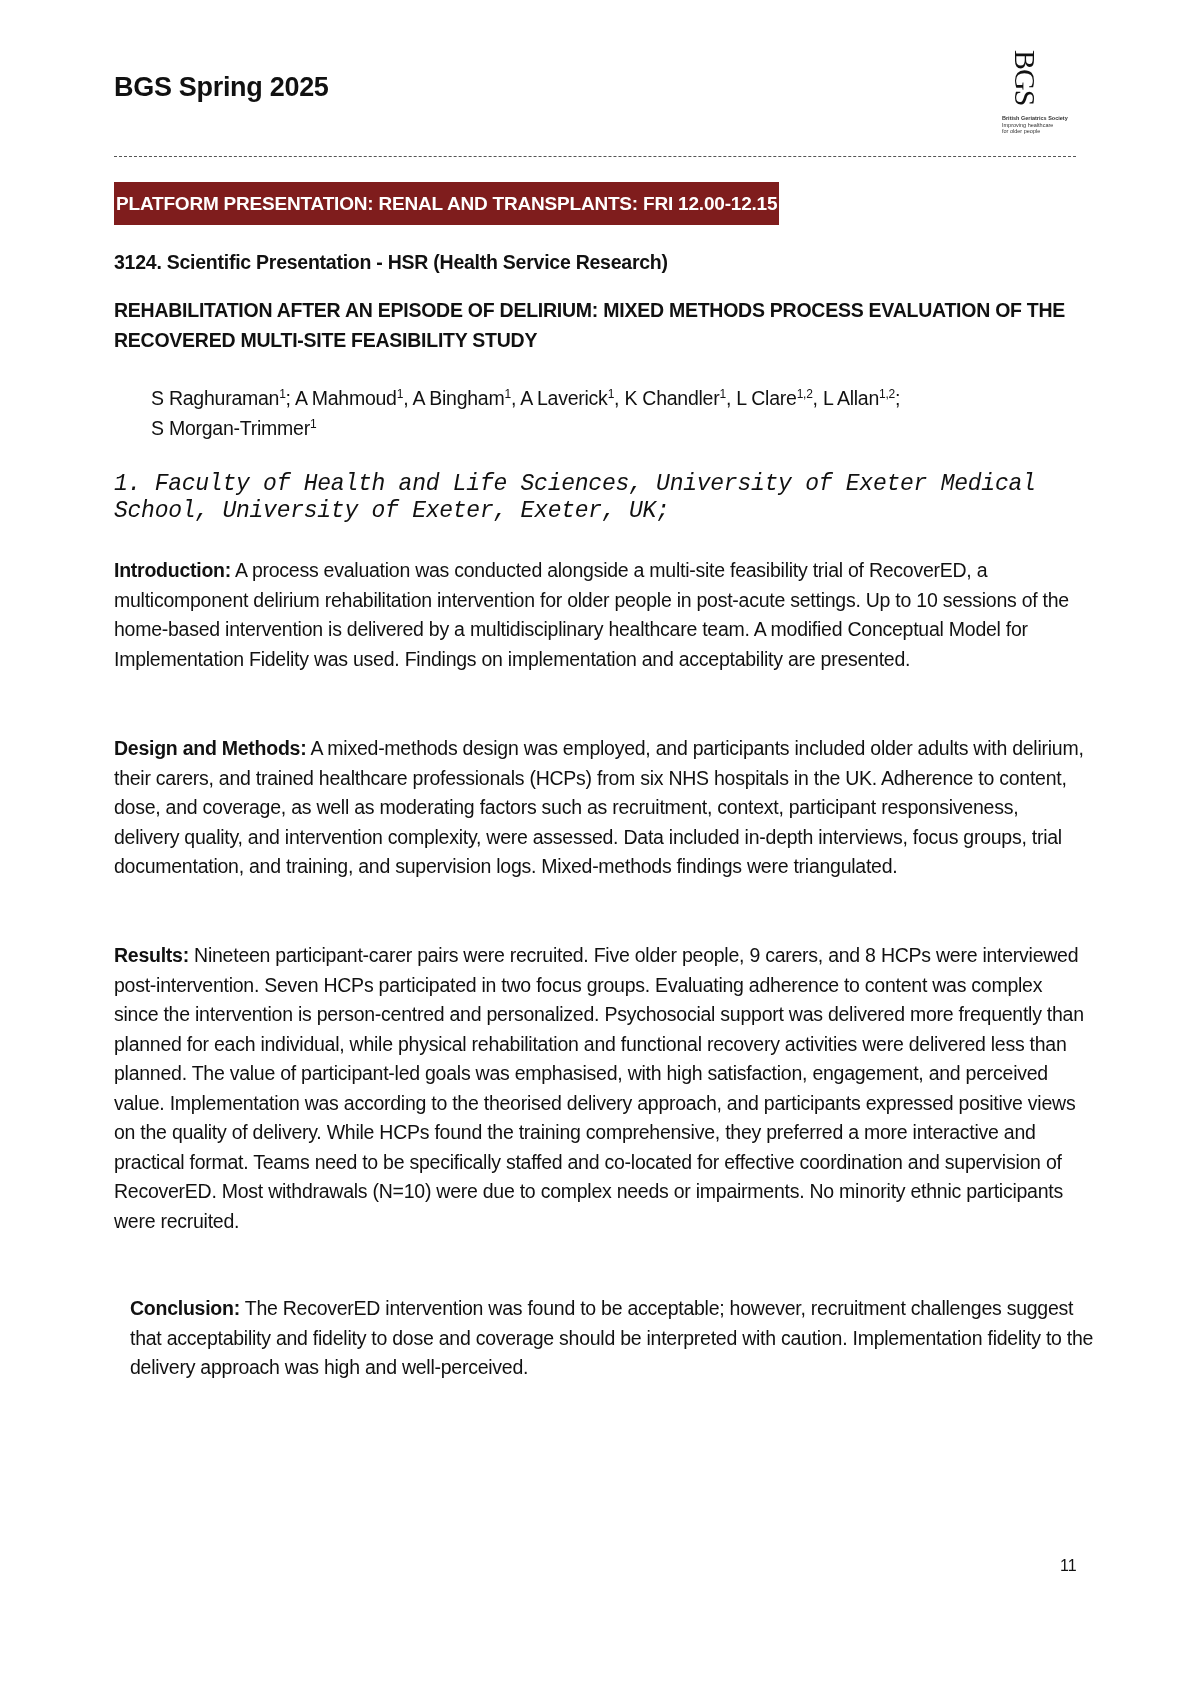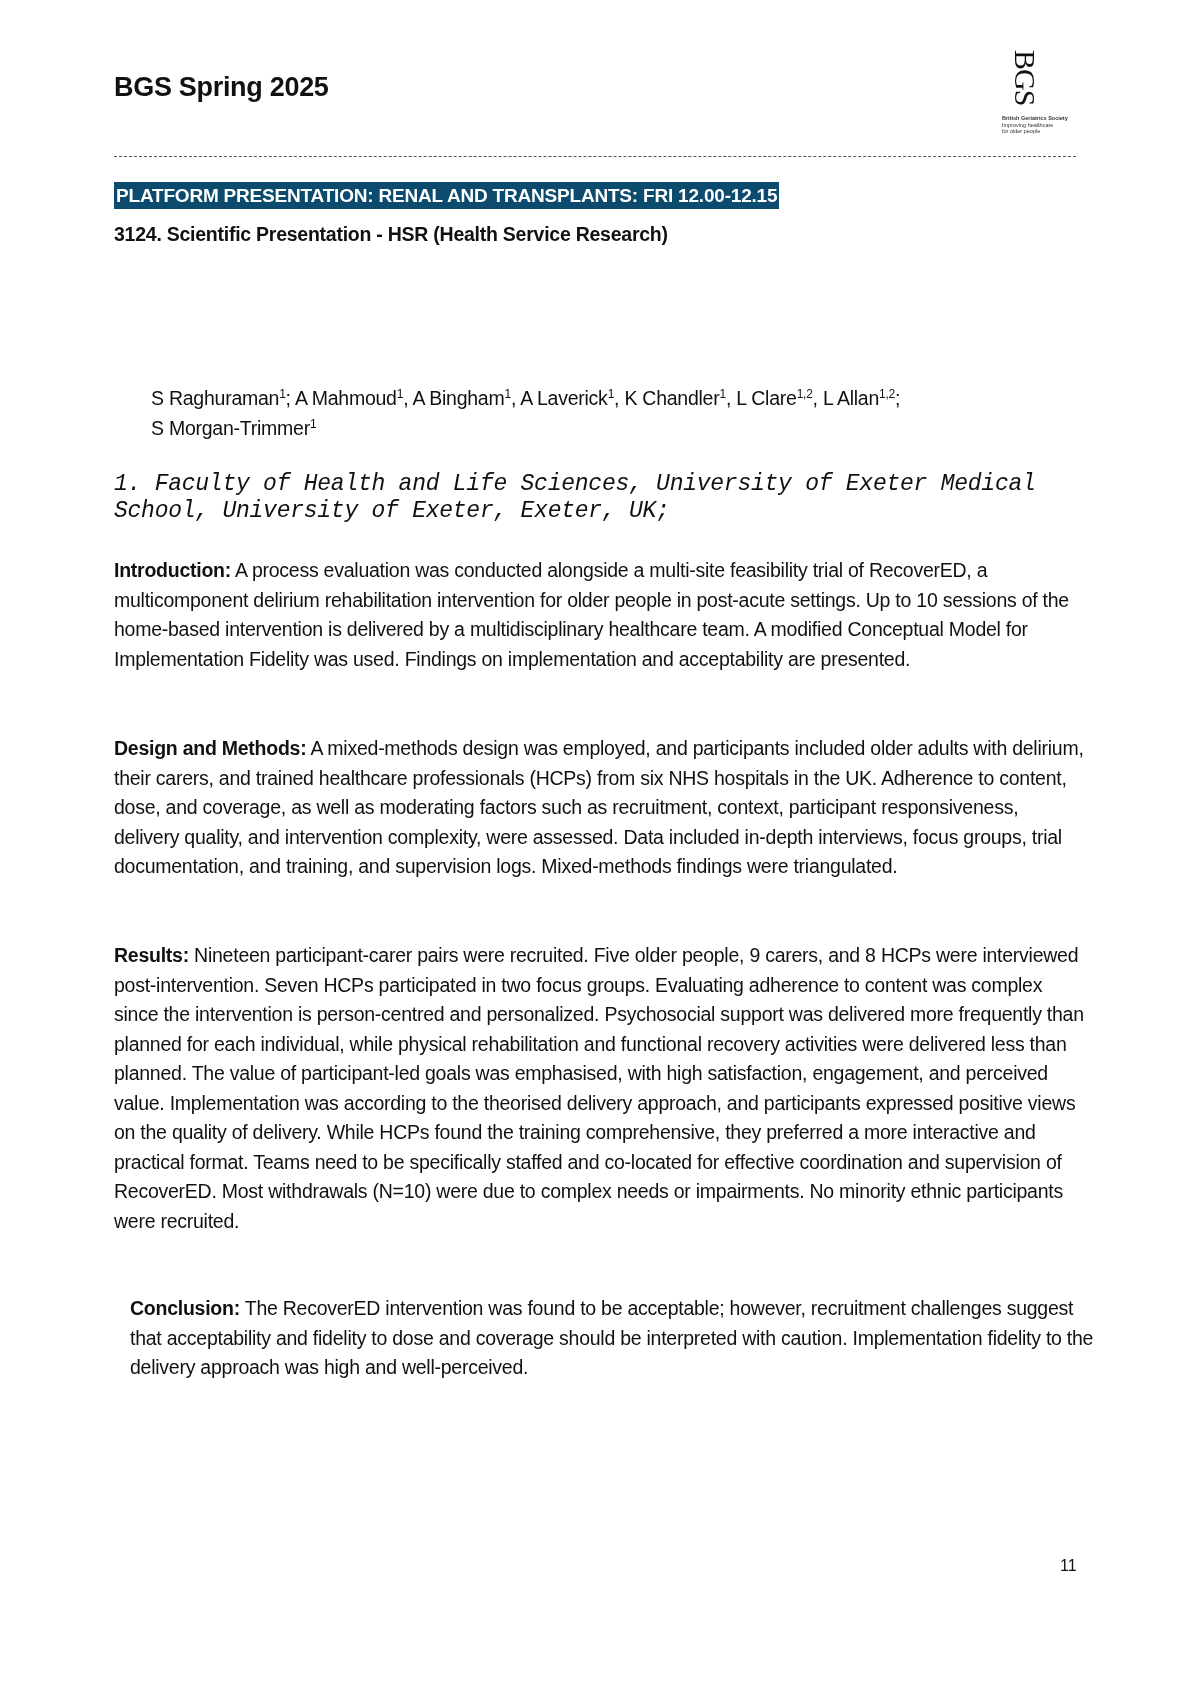--- a/index.html
+++ b/index.html
@@ -22,26 +22,26 @@
     white-space: nowrap; letter-spacing: -1px;
   }
   .logo-text { position: absolute; left: 0; top: 65px; font-size: 5.5px; line-height: 6.5px; color: #333; white-space: nowrap; }
   .logo-text .l1 { font-weight: bold; }
   .rule {
     position: absolute; left: 114px; top: 156px; width: 962px; height: 0;
     border-top: 1.5px dashed #555;
   }
   .session {
     position: absolute; left: 114px; top: 182px; height: 27px;
-    background: #0c4a6e; color: #ffffff;
-    font-size: 19px; font-weight: bold; line-height: 27px; padding: 0 2px;
+    background: #7f1d1d; color: #ffffff;
+    font-size: 19px; font-weight: bold; line-height: 27px; padding: 8px 2px;
     letter-spacing: -0.2px;
   }
   .text-block { position: absolute; left: 114px; width: 970px; font-size: 19.5px; line-height: 29.5px; letter-spacing: -0.25px; }
-  .abstract-id { top: 220px; font-weight: bold; }
+  .abstract-id { top: 248px; font-weight: bold; }
   .abstract-title { top: 296px; font-weight: bold; }
   .authors { top: 384px; margin-left: 37px; }
   .authors sup { font-size: 12px; line-height: 0; vertical-align: 7px; }
   .affiliations { top: 471px; font-style: italic; font-size: 23px; line-height: 27px; font-family: Liberation Mono, monospace; }
   .intro { top: 556px; }
   .design { top: 734px; }
   .results { top: 941px; }
   .conclusion { top: 1294px; margin-left: 16px; }
   .label { font-weight: bold; }
   .page-number { position: absolute; left: 1060px; top: 1557px; font-size: 16px; }
@@ -61,20 +61,21 @@
       <div>for older people</div>
     </div>
   </div>
 
   <div class="rule"></div>
 
   <div class="session">PLATFORM PRESENTATION: RENAL AND TRANSPLANTS: FRI 12.00-12.15</div>
 
   <div class="text-block abstract-id">3124. Scientific Presentation - HSR (Health Service Research)</div>
 
+  <div class="text-block abstract-title">REHABILITATION AFTER AN EPISODE OF DELIRIUM: MIXED METHODS PROCESS EVALUATION OF THE RECOVERED MULTI-SITE FEASIBILITY STUDY</div>
 
   <div class="text-block authors">
     <span><span>S Raghuraman</span><sup>1</sup><span>; </span></span><span><span>A Mahmoud</span><sup>1</sup><span>, </span></span><span><span>A Bingham</span><sup>1</sup><span>, </span></span><span><span>A Laverick</span><sup>1</sup><span>, </span></span><span><span>K Chandler</span><sup>1</sup><span>, </span></span><span><span>L Clare</span><sup>1,2</sup><span>, </span></span><span><span>L Allan</span><sup>1,2</sup><span>;</span></span><br><span><span>S Morgan-Trimmer</span><sup>1</sup></span>
   </div>
 
   <div class="text-block affiliations">
     <div>1. Faculty of Health and Life Sciences, University of Exeter Medical School, University of Exeter, Exeter, UK;</div>
   </div>
 
   <div class="text-block intro">

